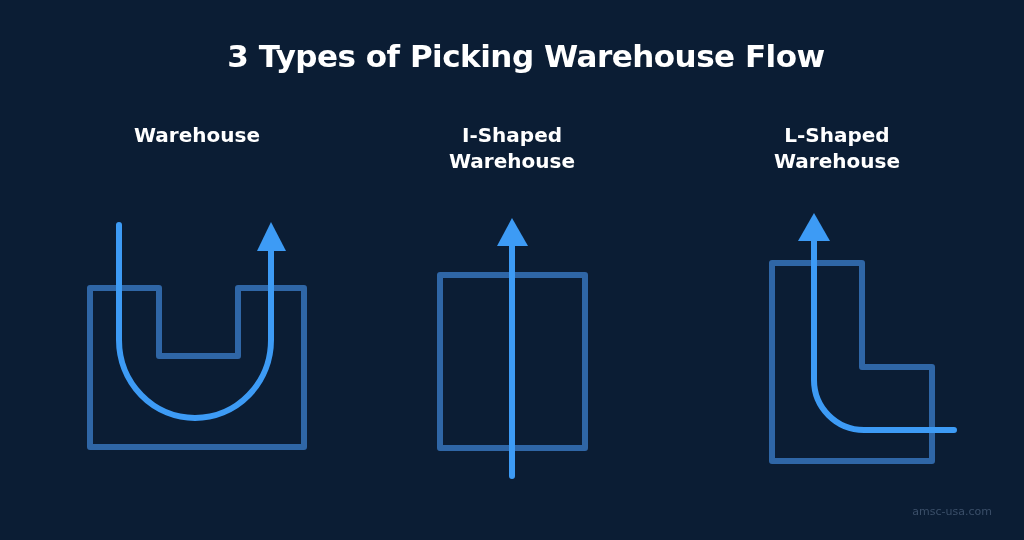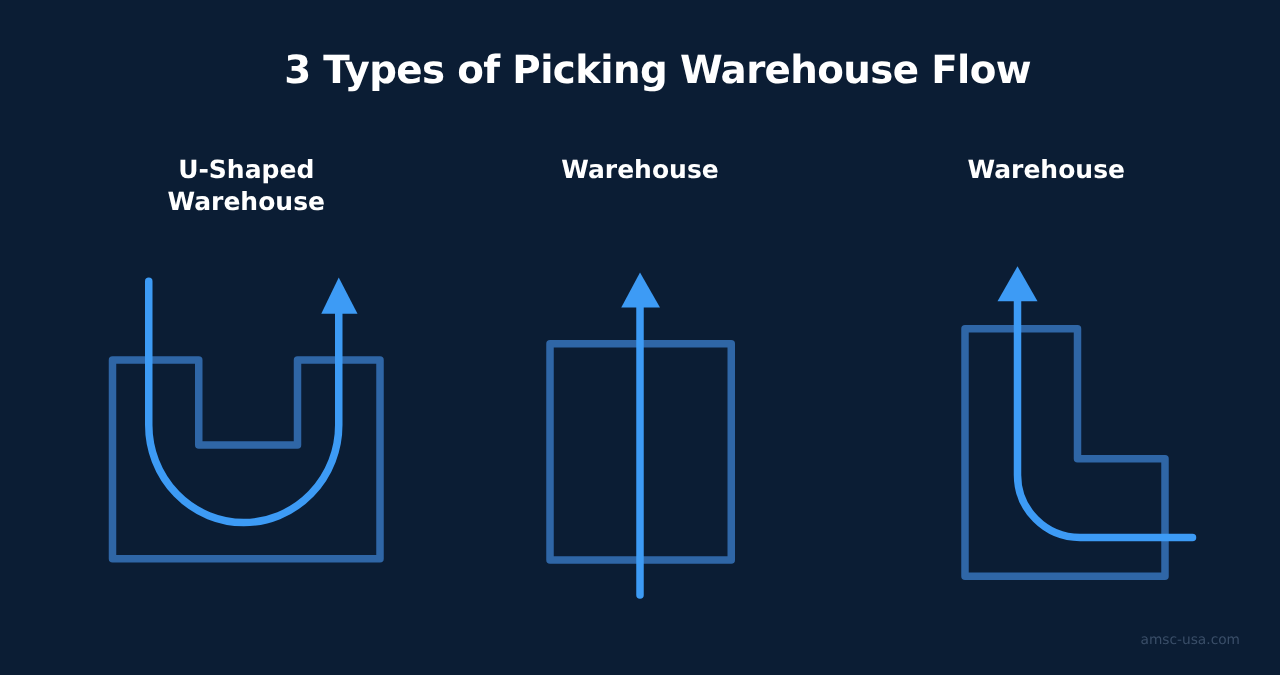--- a/index.html
+++ b/index.html
@@ -24,27 +24,28 @@
     position: absolute; right: 32px; top: 505px;
     color: #3a4e68; font-size: 11px;
   }
 </style>
 </head>
 <body>
 
 <div class="title">3 Types of Picking Warehouse Flow</div>
 
 <div class="label" style="left:87px; top:122px;">
-  <span>U-Shaped</span>
   <span>Warehouse</span>
 </div>
 <div class="label" style="left:402px; top:122px;">
+  <span>I-Shaped</span>
   <span>Warehouse</span>
 </div>
 <div class="label" style="left:727px; top:122px;">
+  <span>L-Shaped</span>
   <span>Warehouse</span>
 </div>
 
 <svg class="diagram" width="1024" height="540" viewBox="0 0 1024 540">
 
   <g>
     <path d="M90 288 L159 288 L159 356 L238 356 L238 288 L304 288 L304 447 L90 447 Z" fill="none" stroke="#2f66a6" stroke-width="6" stroke-linejoin="round"></path>
     <path d="M119 225 L119 340 A76 78 0 0 0 271 340 L271 246" fill="none" stroke="#3d9bf5" stroke-width="6" stroke-linecap="round"></path>
     <polygon points="271,222 257,251 286,251" fill="#3d9bf5"></polygon>
   </g>

